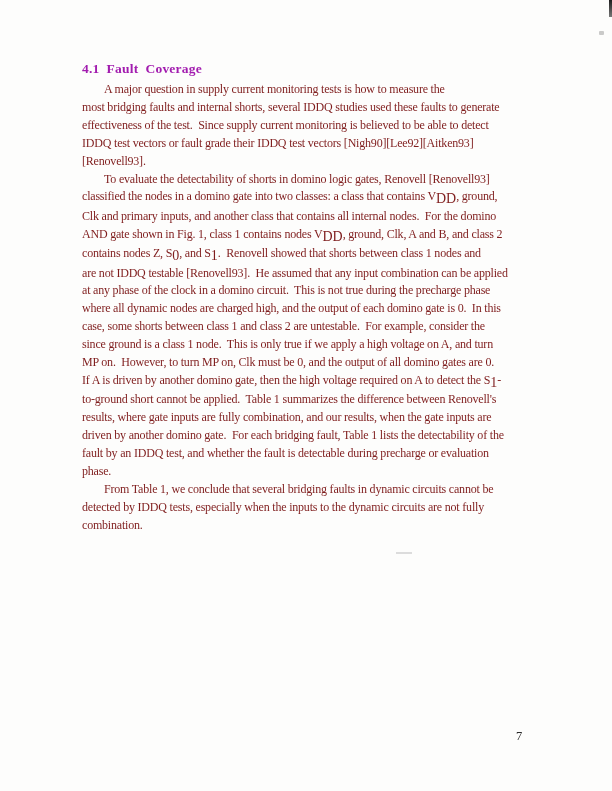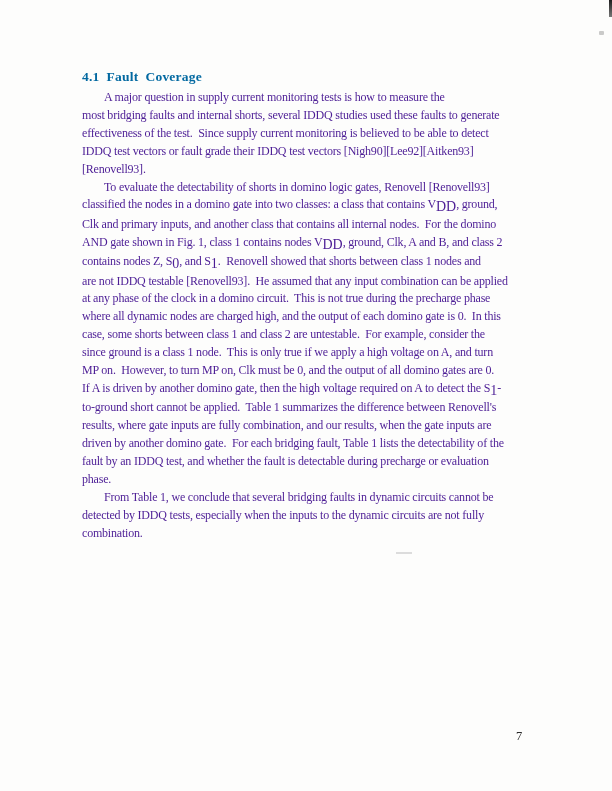--- a/index.html
+++ b/index.html
@@ -12,36 +12,36 @@
     font-family: "Liberation Serif", serif;
     color: #1d1d1d;
   }
   .textblock {
     position: absolute;
     left: 82px;
     top: 60px;
     width: 472px;
   }
   .heading {
-    margin: 8px 0 3px 0;
+    margin: 0 0 3px 0;
     font-family: "Liberation Serif", serif;
     font-weight: bold;
     font-size: 13.5px;
     line-height: 18px;
     letter-spacing: 0.2px;
     white-space: pre;
-    color: #0369a1;
+    color: #a21caf;
   }
   .para { margin: 0; }
   .line {
     font-size: 12px;
     line-height: 17.9px;
     letter-spacing: -0.2px;
     white-space: pre;
-    color: #4c1d95;
+    color: #7f1d1d;
   }
   .line.indent { padding-left: 22px; }
   .subscript {
     font-size: 14px;
     vertical-align: -2.5px;
     letter-spacing: 0;
   }
   .pagenum {
     position: absolute;
     left: 516px;

